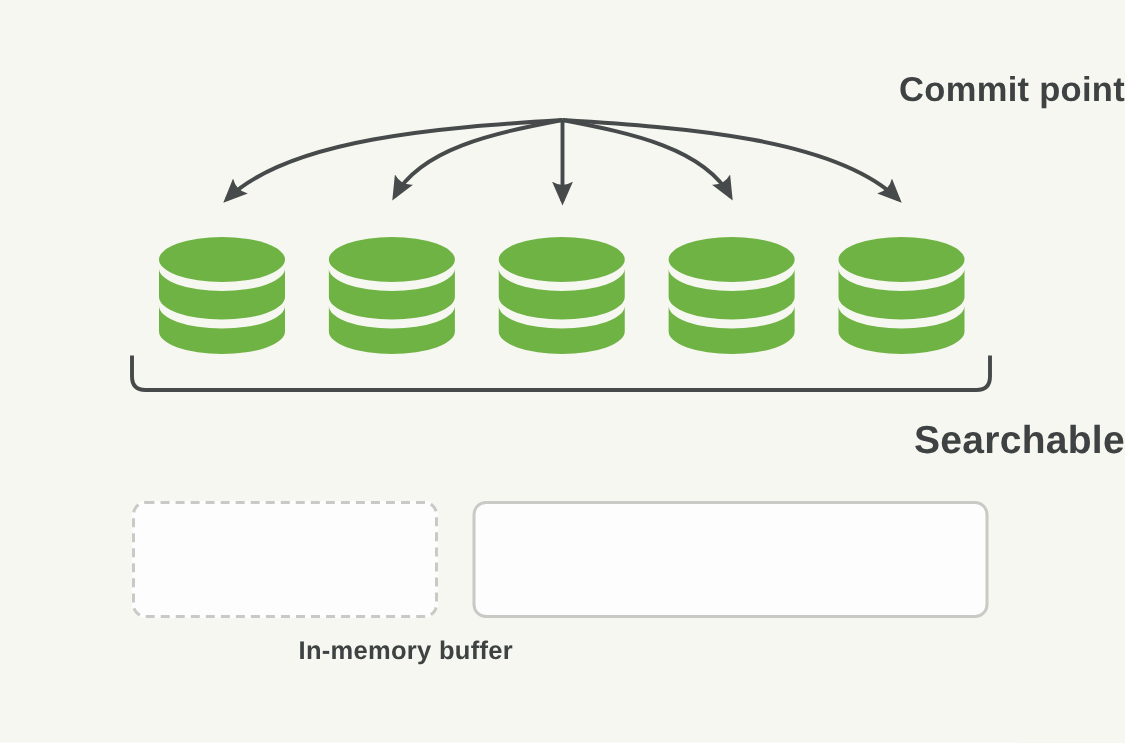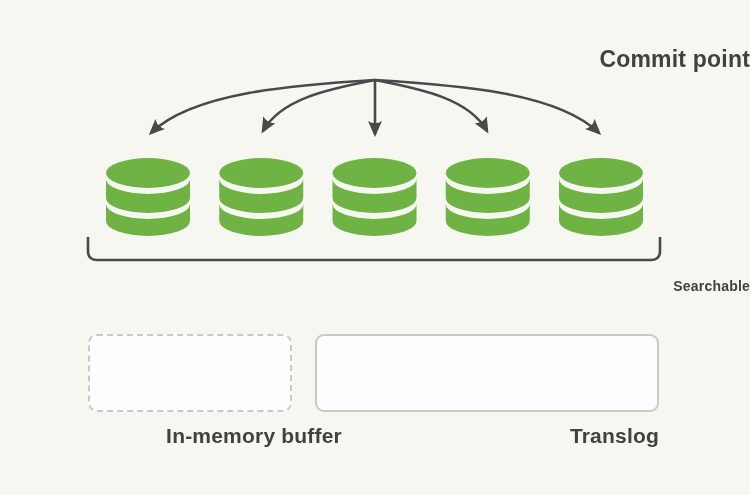--- a/index.html
+++ b/index.html
@@ -12,22 +12,22 @@
   }
   .lbl{
     position:absolute;
     font-weight:bold;
     color:var(--ink,#3f4243);
     text-align:right;
     letter-spacing:0.2px;
     white-space:nowrap;
   }
   #title{left:0;width:750px;top:46px;font-size:23px;}
-  #searchable{left:0;width:750px;top:278px;font-size:14px;}
-  #membuf-lbl{left:38px;width:304px;top:424px;font-size:21px;}
+  #searchable{left:0;width:750px;top:278px;font-size:26px;}
+  #membuf-lbl{left:38px;width:304px;top:424px;font-size:17px;}
   #translog-lbl{left:315px;width:344px;top:424px;font-size:21px;}
   .box{
     position:absolute;
     top:334px;height:78px;
     border-radius:9px;
     background:var(--box-fill,#fdfdfe);
     box-sizing:border-box;
   }
   #membuf{left:88px;width:204px;border:2px dashed var(--box-border,#c9c9c6);}
   #translog{left:315px;width:344px;border:2px solid var(--box-border,#c9c9c6);}
@@ -75,15 +75,14 @@
   </svg>
 
   <div id="searchable" class="lbl">Searchable</div>
 
   <div id="membuf" class="box"></div>
 
   <div id="translog" class="box"></div>
 
   <div id="membuf-lbl" class="lbl">In-memory buffer</div>
 
-  <div id="translog-lbl" class="lbl">Translog</div>
 
 </div>
 
 </body></html>

